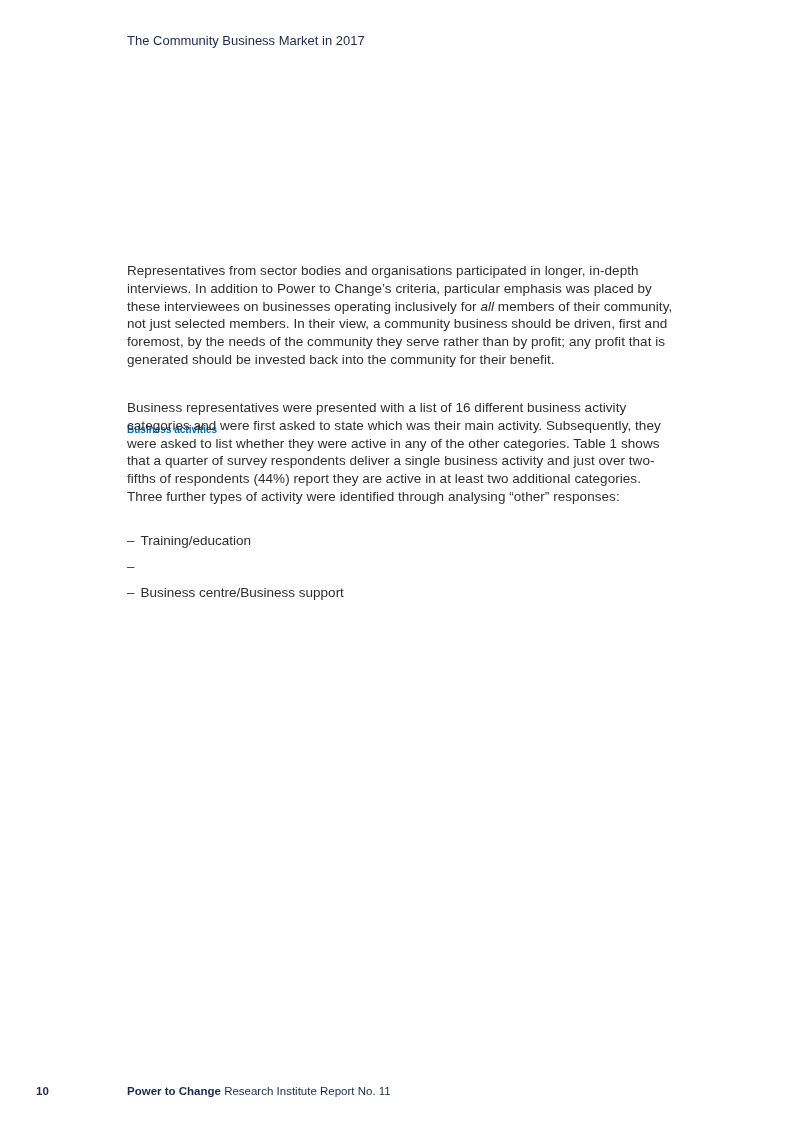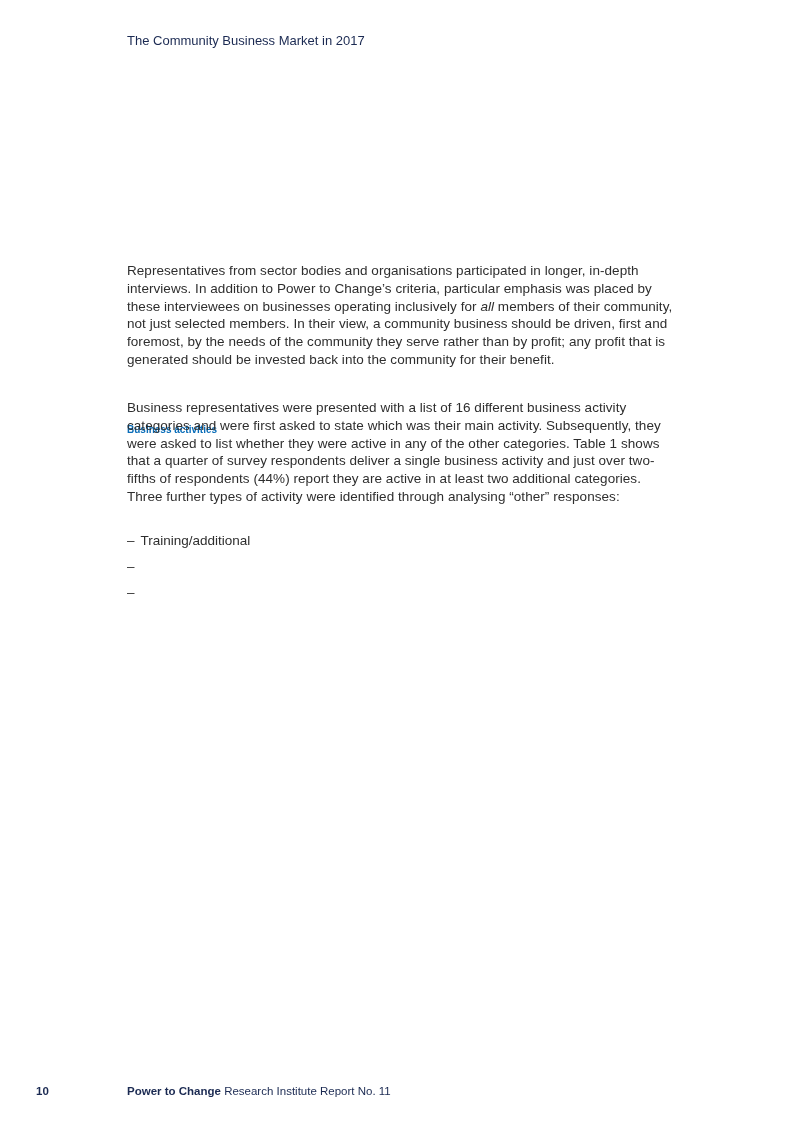--- a/index.html
+++ b/index.html
@@ -62,27 +62,28 @@
 
   <p class="para para-intro"><span>Representatives from sector bodies and organisations participated in longer, in-depth interviews. In addition to Power to Change’s criteria, particular emphasis was placed by these interviewees on businesses operating inclusively for </span><em>all</em><span> members of their community, not just selected members. In their view, a community business should be driven, first and foremost, by the needs of the community they serve rather than by profit; any profit that is generated should be invested back into the community for their benefit.</span></p>
 
   <h2 class="section-heading">Business activities</h2>
 
   <p class="para para-activities">Business representatives were presented with a list of 16 different business activity categories and were first asked to state which was their main activity. Subsequently, they were asked to list whether they were active in any of the other categories. Table 1 shows that a quarter of survey respondents deliver a single business activity and just over two-fifths of respondents (44%) report they are active in at least two additional categories. Three further types of activity were identified through analysing “other” responses:</p>
 
   <ul class="bullet-list">
     <li class="bullet-item">
       <span class="bullet-dash">–</span>
-      <span>Training/additional</span>
+      <span>Training/education</span>
     </li>
     <li class="bullet-item">
       <span class="bullet-dash">–</span>
     </li>
     <li class="bullet-item">
       <span class="bullet-dash">–</span>
+      <span>Business centre/Business support</span>
     </li>
   </ul>
 
   <footer class="page-footer">
     <span class="page-number">10</span>
     <span class="publisher-line"><span class="publisher-name">Power to Change</span><span> Research Institute Report No. 11</span></span>
   </footer>
 
 </div>
 

